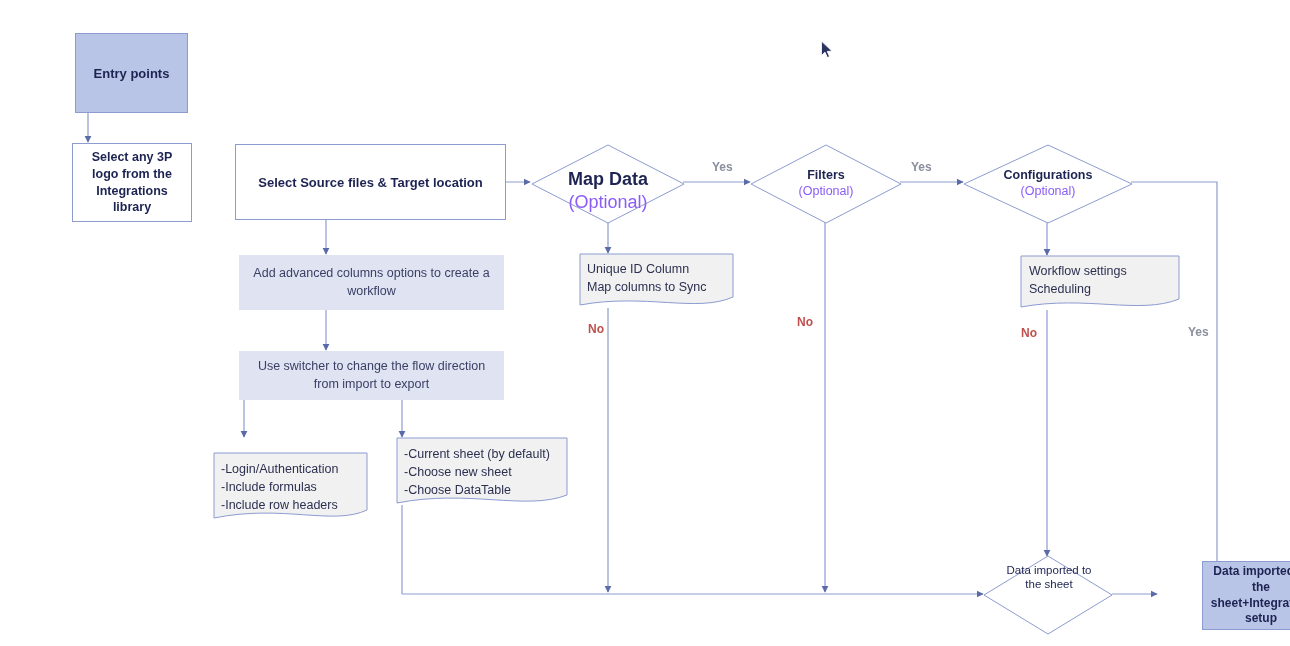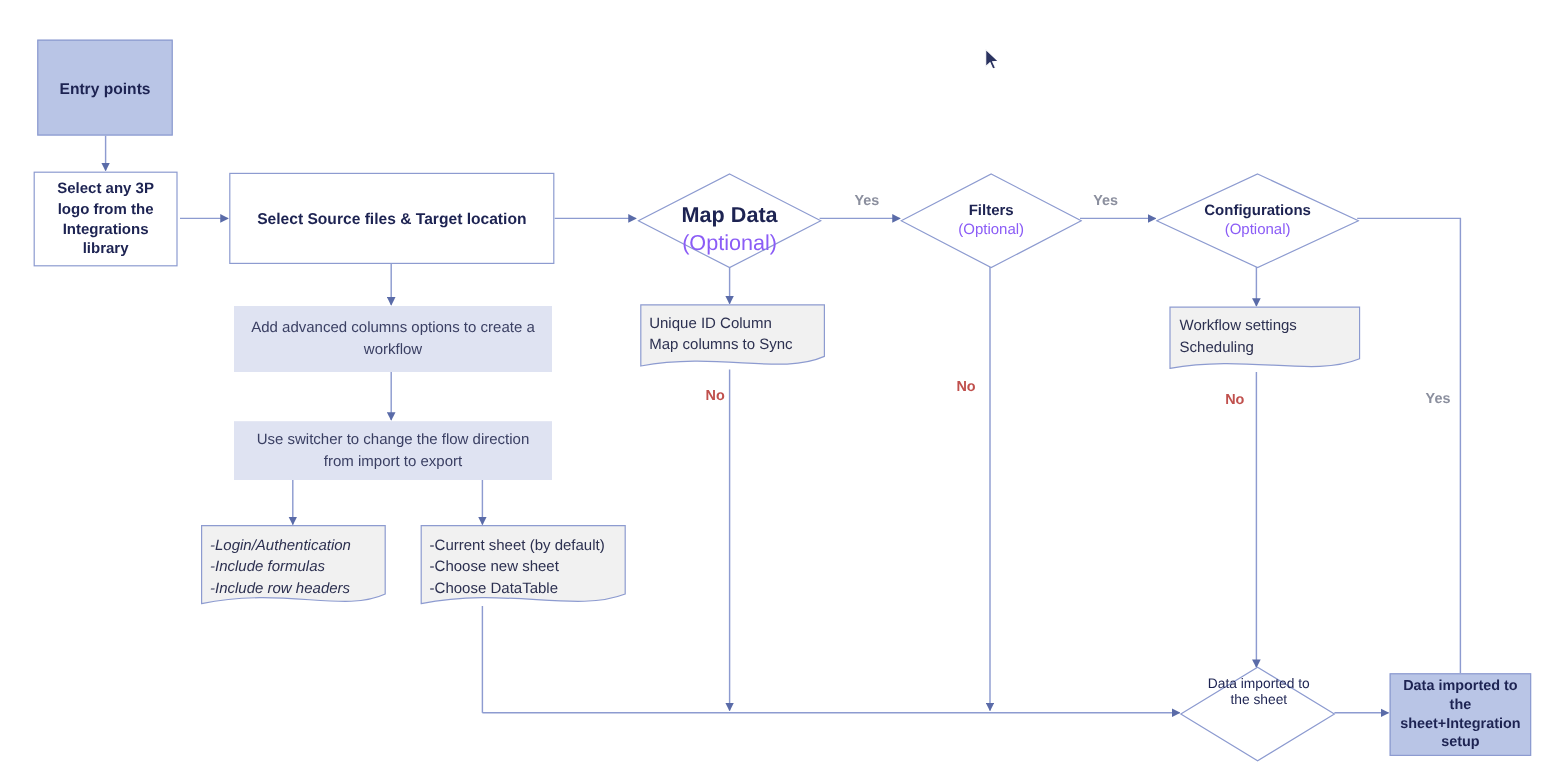--- a/index.html
+++ b/index.html
@@ -26,40 +26,42 @@
     pointer-events: none;
   }
   .node {
     position: absolute;
     box-sizing: border-box;
     display: flex;
     align-items: center;
     justify-content: center;
     text-align: center;
     color: #1d2352;
+    margin-left: 44px;
   }
   .box {
     border: 1px solid #8d9bd0;
   }
   .box-blue {
     background: #b9c5e6;
     border: 1px solid #8d9bd0;
     font-weight: bold;
   }
   .box-white {
     background: #ffffff;
     font-weight: bold;
   }
   .box-lav {
     background: #dfe3f2;
     border: none;
     color: #3a3f63;
   }
   .doc-wrap {
     position: absolute;
+    margin-left: 46px;
   }
   .doc-wrap svg {
     position: absolute;
     left: 0;
     top: 0;
   }
   .doc-text {
     position: absolute;
     color: #2c3050;
     text-align: left;
@@ -151,21 +153,21 @@
   <div class="node box-blue" style="left:31px; top:33px; width:113px; height:80px; font-size:13px;">Entry points</div>
 
   <div class="node box box-white" style="left:28px; top:143px; width:120px; height:79px; font-size:12.5px; line-height:1.35; padding:0 6px;">Select any 3P logo from the Integrations library</div>
 
   <div class="node box box-white" style="left:191px; top:144px; width:271px; height:76px; font-size:13px; padding:0 8px;">Select Source files &amp; Target location</div>
 
   <div class="node box-lav" style="left:195px; top:255px; width:265px; height:55px; font-size:12.5px; line-height:1.4; padding:0 14px;">Add advanced columns options to create a workflow</div>
 
   <div class="node box-lav" style="left:195px; top:351px; width:265px; height:49px; font-size:12.5px; line-height:1.4; padding:0 10px;">Use switcher to change the flow direction from import to export</div>
 
-  <div class="doc-wrap" style="left:167px; top:437px; width:155px; height:72px;font-style:italic;">
+  <div class="doc-wrap" style="left:167px; top:452px; width:155px; height:72px;">
     <svg width="155" height="72" viewBox="0 0 155 72">
       <path d="M 1 1 L 154 1 L 154 58 C 120 74 70 52 1 66 Z" fill="#f1f1f1" stroke="#8d9bd0" stroke-width="1"></path>
     </svg>
     <div class="doc-text" style="left:8px; top:8px; width:145px; font-size:12.5px; line-height:1.45;">-Login/Authentication
 -Include formulas
 -Include row headers</div>
   </div>
 
   <div class="doc-wrap" style="left:350px; top:437px; width:172px; height:72px;">
     <svg width="172" height="72" viewBox="0 0 172 72">

